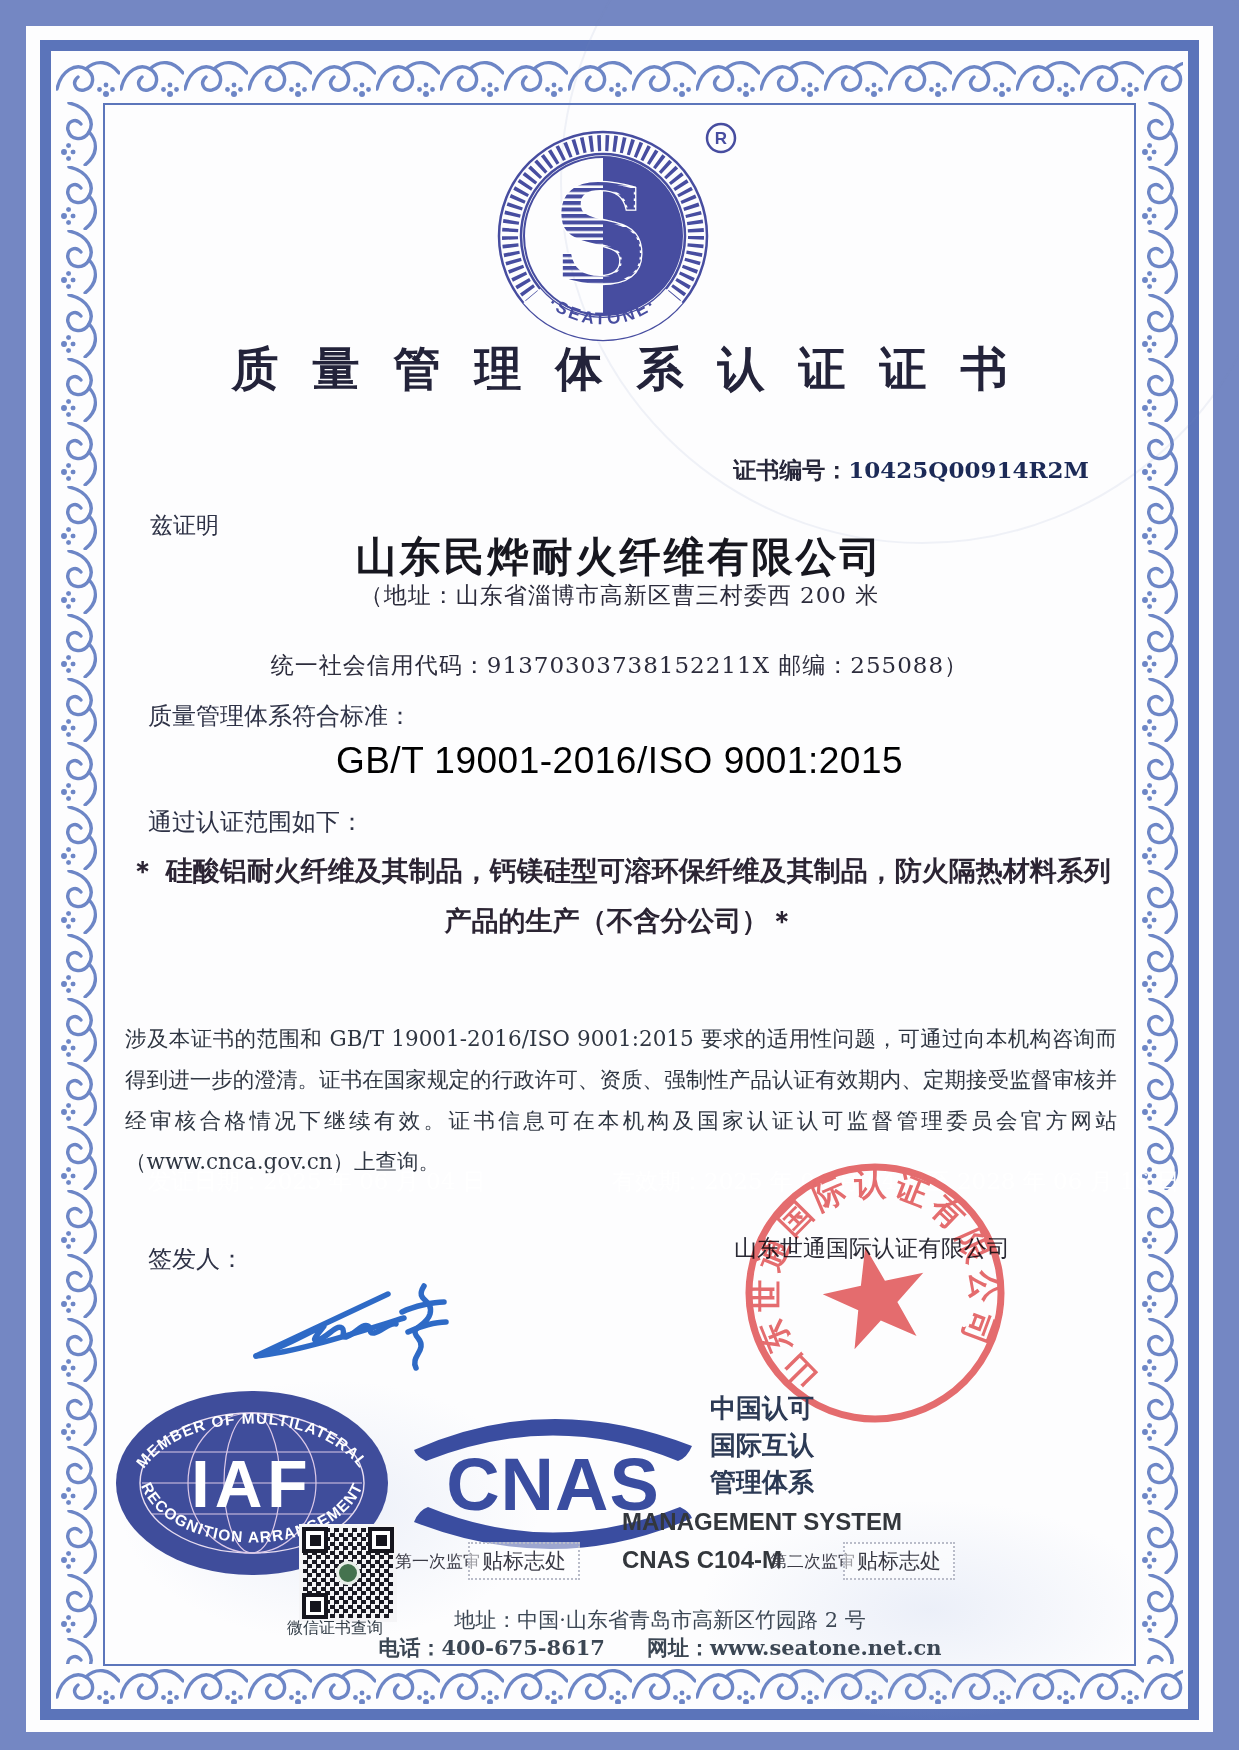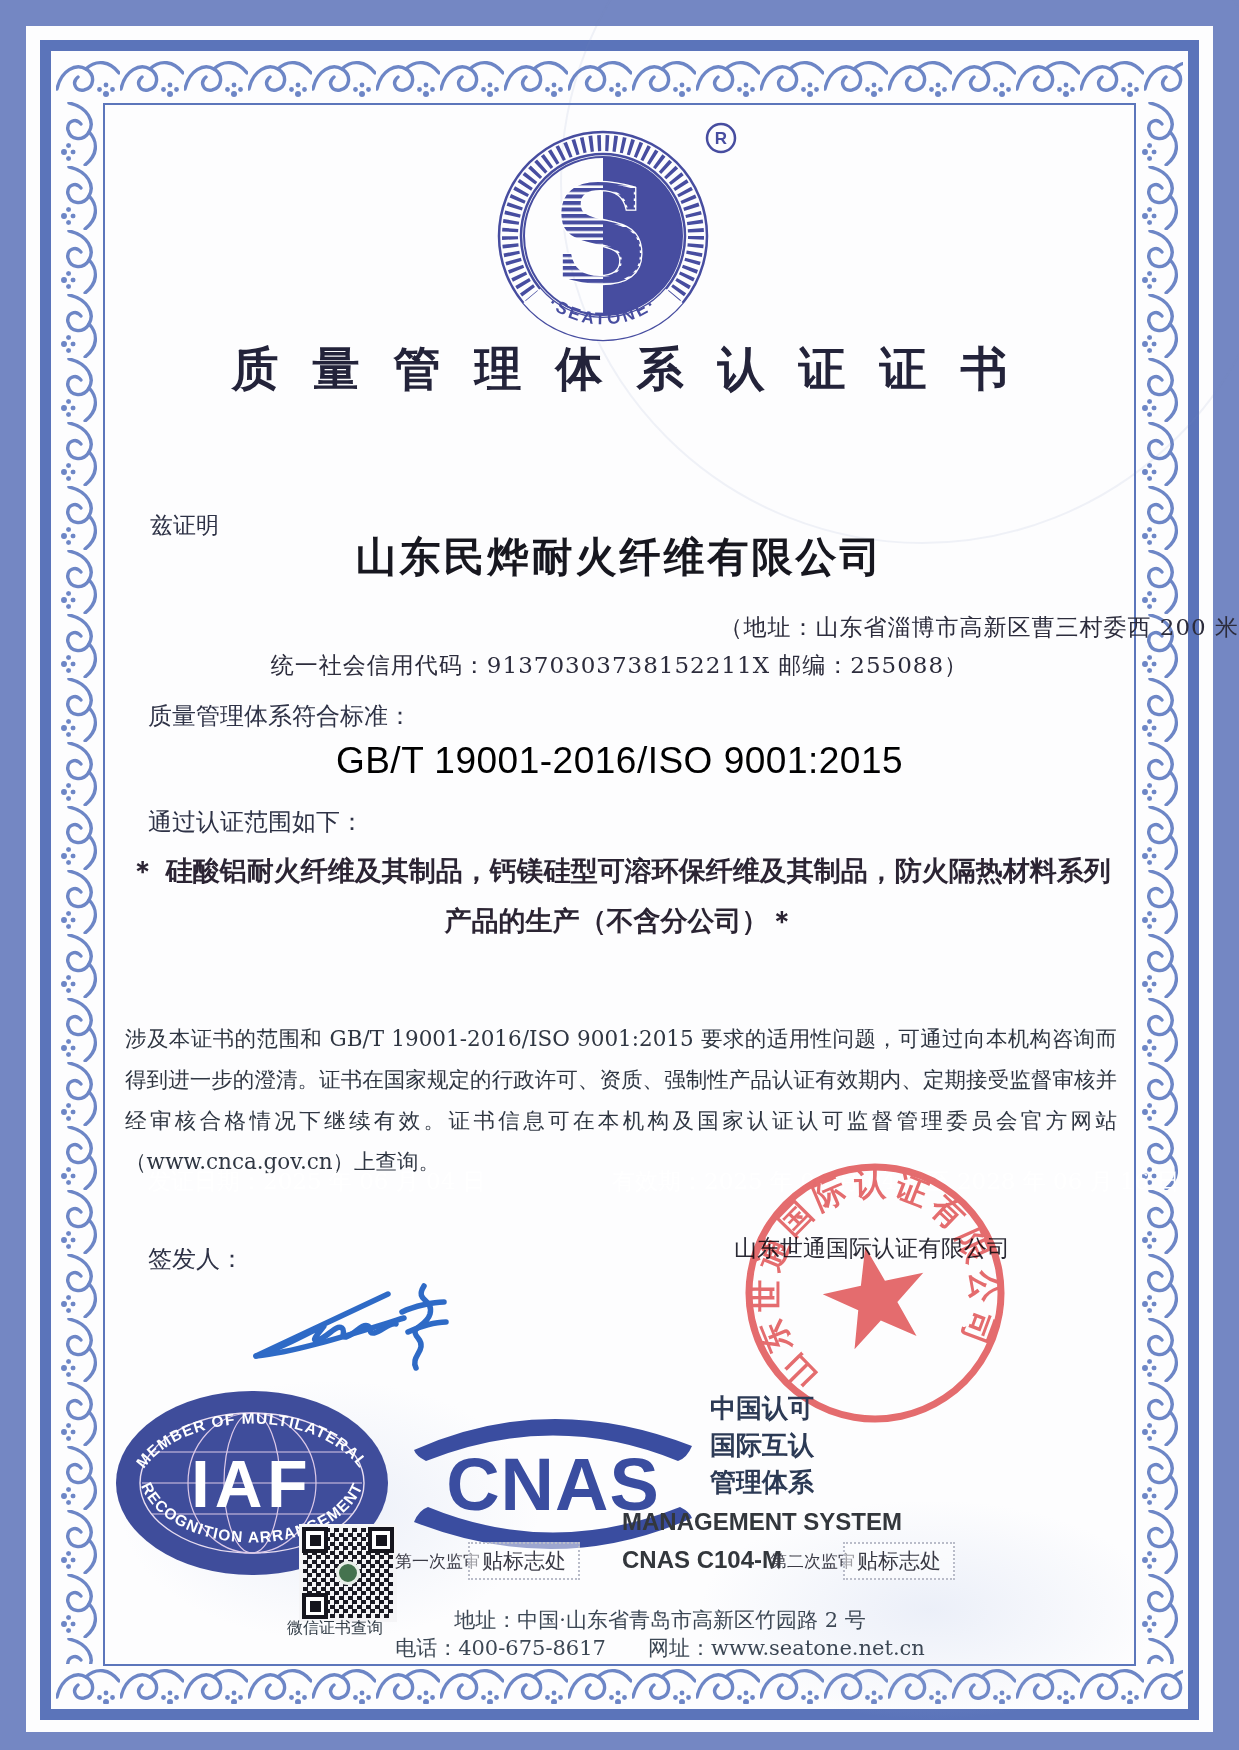--- a/index.html
+++ b/index.html
@@ -18,21 +18,21 @@
   .wm-blob{position:absolute;border-radius:50%;
     background:radial-gradient(closest-side,rgba(190,204,234,.28),rgba(190,204,234,0));}
   .title{position:absolute;left:0;top:338px;width:100%;text-align:center;font-size:47px;font-weight:bold;
     letter-spacing:34px;color:#23233a;transform:translateX(17px);}
   .certno{position:absolute;right:150px;top:455px;font-size:23px;font-weight:bold;color:#1c2a57;}
   .certno .lab{color:#27273a;}
   .certify{position:absolute;left:150px;top:510px;font-size:23px;color:#2e3246;}
   .company{position:absolute;left:0;top:530px;width:100%;text-align:center;font-size:41px;font-weight:bold;
     color:#17171f;letter-spacing:3px;}
   .addr{position:absolute;left:0;width:100%;text-align:center;font-size:23px;color:#2c2c3c;letter-spacing:1px;}
-  .addr1{top:612px;text-align:right;} .addr2{top:650px;}
+  .addr1{top:580px;} .addr2{top:650px;}
   .stdlab{position:absolute;left:148px;top:700px;font-size:24px;color:#2e3246;}
   .stdval{position:absolute;left:0;top:740px;width:100%;text-align:center;font-size:37px;color:#000000;
     font-family:"Liberation Sans","DejaVu Sans",sans-serif;letter-spacing:.5px;}
   .scopelab{position:absolute;left:148px;top:806px;font-size:24px;color:#2e3246;}
   .scope{position:absolute;left:125px;top:846px;width:990px;text-align:center;font-size:27px;font-weight:bold;
     color:#2b2433;line-height:50px;}
   .legal{position:absolute;left:125px;top:1018px;width:992px;font-size:21.5px;color:#2f3642;
     line-height:41px;text-align:justify;}
   .datrow{position:absolute;font-size:23px;color:#ffffff;}
   .issue{left:148px;top:1166px;} .valid{left:612px;top:1166px;}
@@ -55,21 +55,21 @@
   .qr-logo{position:absolute;left:33px;top:33px;width:24px;height:24px;border-radius:50%;
     background:#45734f;border:3px solid #e9efe9;box-sizing:border-box;}
   .qrcap{position:absolute;left:259px;top:1618px;width:152px;text-align:center;font-size:16px;color:#2f3a44;}
   .monitor{position:absolute;top:1550px;font-size:17px;color:#3a3a45;}
   .m1{left:395px;} .m2{left:770px;}
   .stickbox{position:absolute;top:1542px;font-size:21px;color:#3a3a45;border:2px dotted #b9bcc9;
     padding:3px 12px;background:rgba(255,255,255,.5);}
   .b1{left:468px;} .b2{left:843px;}
   .notice{position:absolute;left:210px;top:1577px;width:900px;text-align:center;font-size:20px;color:#333a45;}
   .orgaddr{position:absolute;left:210px;top:1606px;width:900px;text-align:center;font-size:21px;color:#3c4754;}
-  .phoneline{position:absolute;left:210px;top:1634px;width:900px;text-align:center;font-size:21px;color:#3c4754;}
+  .phoneline{position:absolute;left:210px;top:1634px;width:900px;text-align:center;font-size:21px;color:#3c4754;font-weight:bold;}
   .phoneline .gap{display:inline-block;width:42px;}
 </style>
 </head>
 <body>
 
 <div class="page">
 
   <svg width="0" height="0" style="position:absolute" aria-hidden="true">
     <defs>
       <pattern id="scrollH" width="64" height="46" patternUnits="userSpaceOnUse">
@@ -134,20 +134,23 @@
     <path id="seatoneArc" d="M 50.5 183.9 A 90 90 0 0 0 185.5 183.9" fill="none"></path>
     <text font-size="17" font-weight="bold" fill="#474da0" letter-spacing="3" font-family="'Liberation Sans','DejaVu Sans',sans-serif">
       <textPath href="#seatoneArc" startOffset="50%" text-anchor="middle">·SEATONE·</textPath>
     </text>
     <circle cx="236" cy="28" r="14" fill="none" stroke="#474da0" stroke-width="2.5"></circle>
     <text x="236" y="34" text-anchor="middle" font-size="17" font-weight="bold" fill="#474da0" font-family="'Liberation Sans','DejaVu Sans',sans-serif">R</text>
   </svg>
 
   <div class="title">质量管理体系认证证书</div>
 
+  <div class="certno">
+    <span class="lab">证书编号：</span><span>10425Q00914R2M</span>
+  </div>
 
   <div class="certify">兹证明</div>
   <div class="company">山东民烨耐火纤维有限公司</div>
   <div class="addr addr1">（地址：山东省淄博市高新区曹三村委西 200 米</div>
   <div class="addr addr2">统一社会信用代码：91370303738152211X 邮编：255088）</div>
 
   <div class="stdlab">质量管理体系符合标准：</div>
   <div class="stdval">GB/T 19001-2016/ISO 9001:2015</div>
 
   <div class="scopelab">通过认证范围如下：</div>

